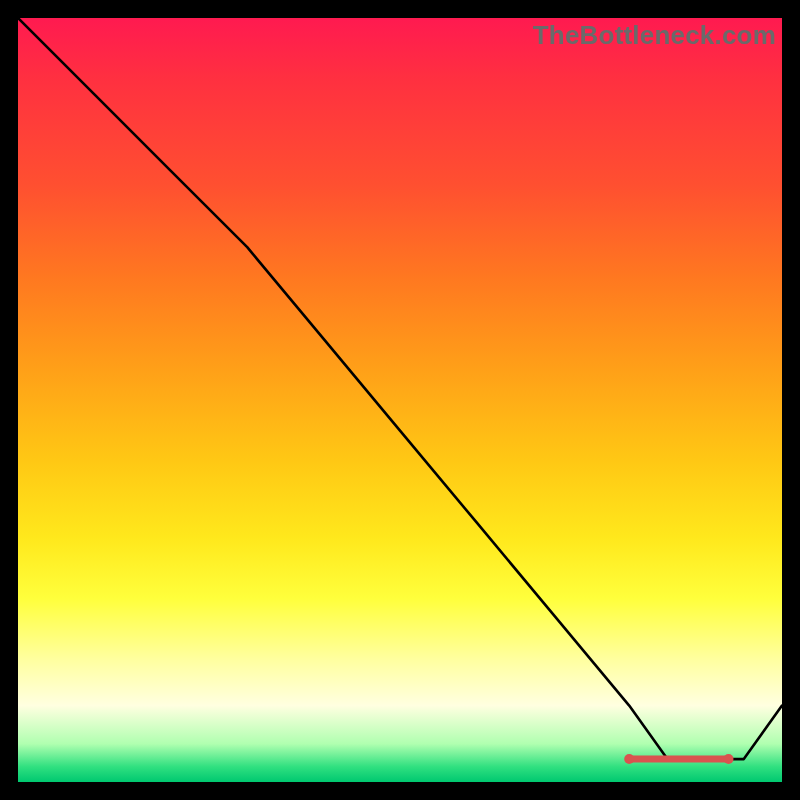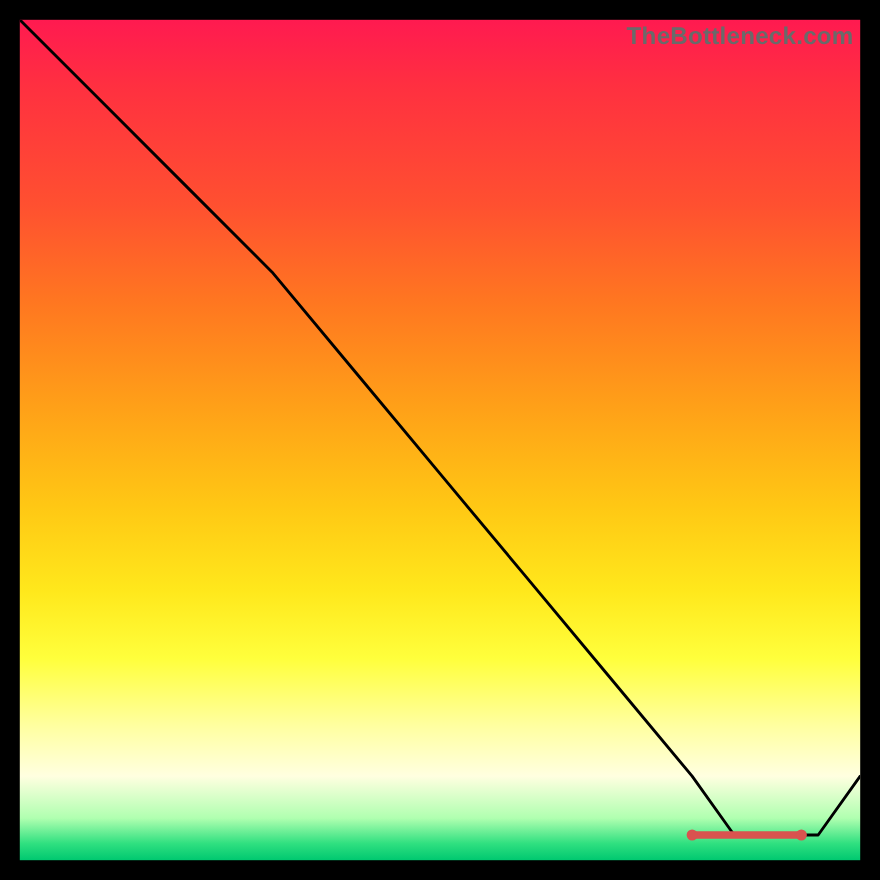--- a/index.html
+++ b/index.html
@@ -30,21 +30,21 @@
       #b0ffb0 95%,
       #30e080 98%,
       #00c870 100%
     );
   }
   .watermark {
     position: absolute;
     top: 2px;
     right: 6px;
     font-family: Arial, Helvetica, sans-serif;
-    font-size: 22px;
+    font-size: 26px;
     font-weight: 600;
     color: #6a6a6a;
     letter-spacing: 0.2px;
     user-select: none;
     margin-left: 23px;
   }
   .line-svg {
     position: absolute;
     left: 0;
     top: 0;

